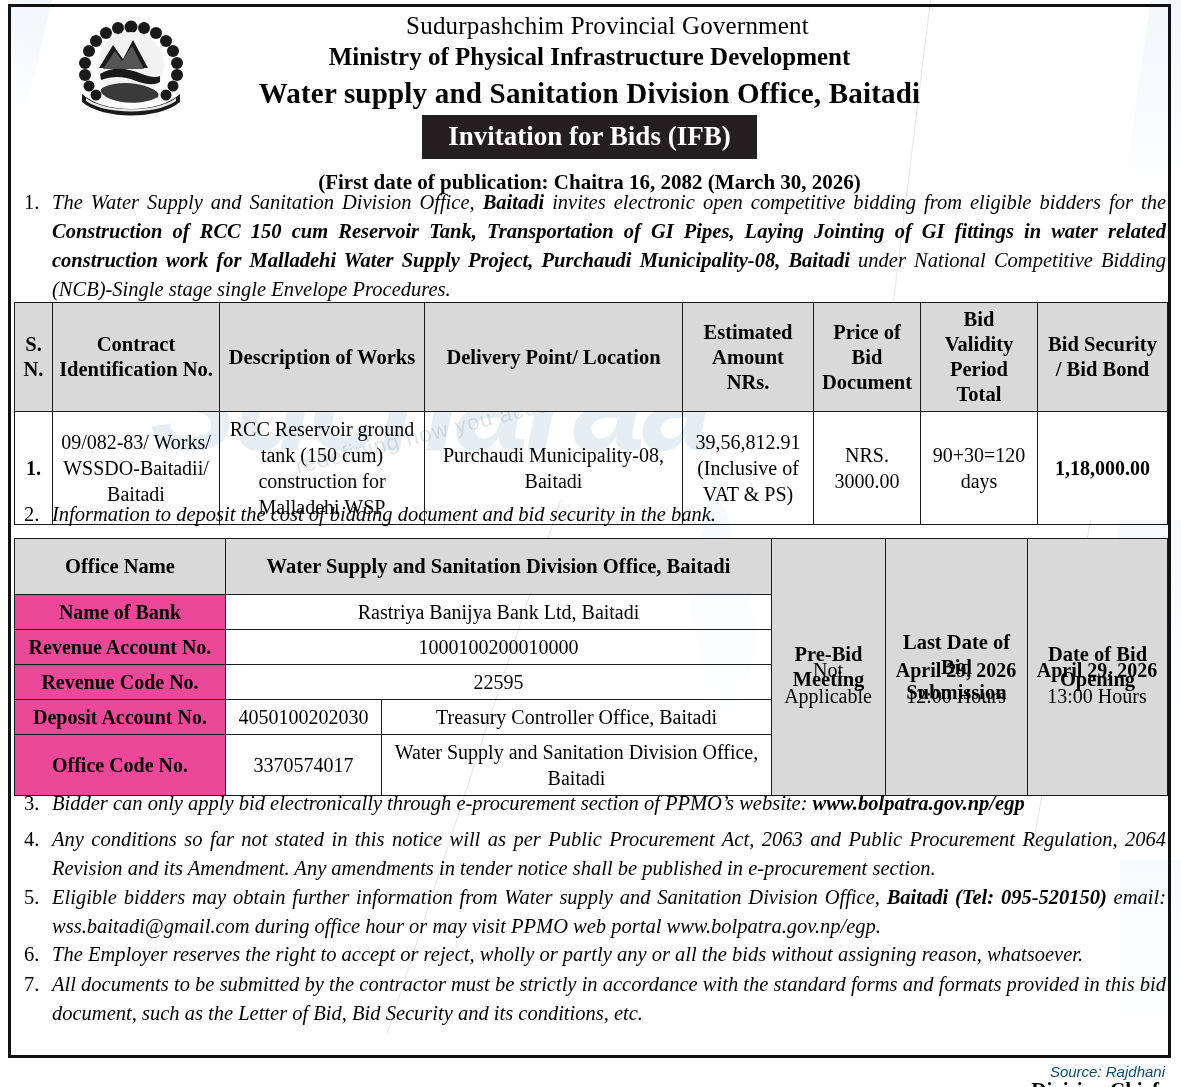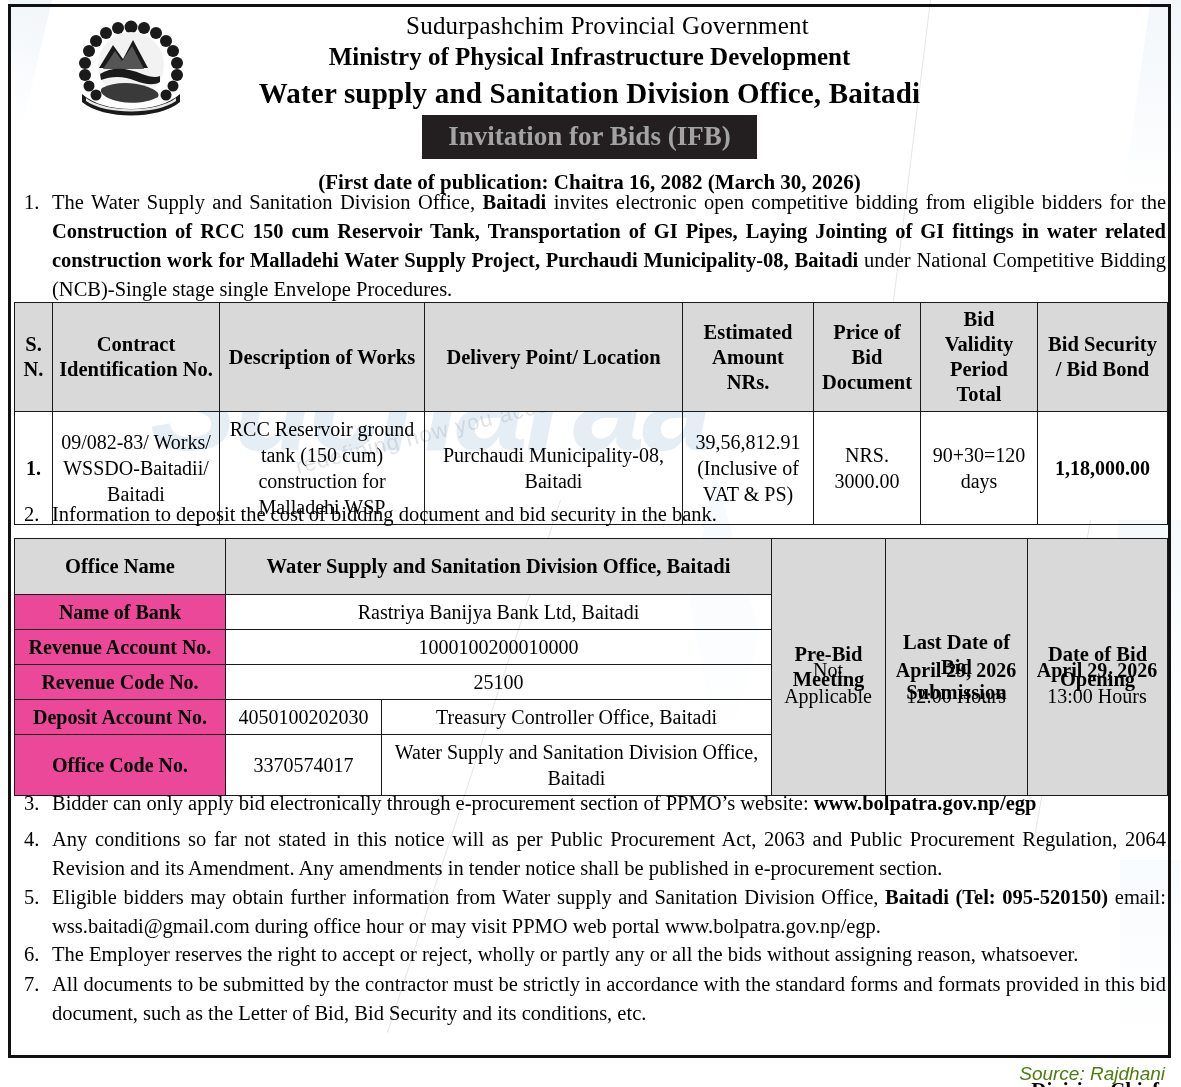--- a/index.html
+++ b/index.html
@@ -125,21 +125,21 @@
   .org-line3 {
     font-size: 29px;
     font-weight: bold;
     line-height: 40px;
     letter-spacing: .2px;
   }
   .ifb-wrap { margin-top: 2px; }
   .ifb-banner {
     display: inline-block;
     background: #231f20;
-    color: #a3a3a3;
+    color: #ffffff;
     font-size: 27px;
     font-weight: bold;
     padding: 6px 26px 8px 26px;
     line-height: 30px;
   }
   .pubdate {
     font-size: 21px;
     font-weight: bold;
     margin-top: 10px;
     line-height: 26px;
@@ -155,20 +155,21 @@
   .clause .num {
     width: 38px;
     flex: 0 0 38px;
     text-align: left;
     padding-left: 10px;
     box-sizing: border-box;
   }
   .clause .body {
     flex: 1;
     text-align: justify;
+    font-style: italic;
   }
   .clause .body.nojust { text-align: left; }
   b, strong { font-weight: bold; }
 
   
   table.doc {
     position: absolute;
     border-collapse: collapse;
     table-layout: fixed;
     background: transparent;
@@ -197,24 +198,24 @@
     position: absolute;
     right: 22px;
     top: 1078px;
     font-size: 21px;
     font-weight: bold;
   }
   .source {
     position: absolute;
     right: 16px;
     top: 1063px;
-    font-size: 19px;
+    font-size: 15px;
     font-style: italic;
     font-family: "Liberation Sans", sans-serif;
-    color: #4d7c0f;
+    color: #0c4a6e;
   }
 </style>
 </head>
 <body>
 
 <div id="page">
 
   <div class="bg-layer">
     <div class="bg-shape shape-a"></div>
     <div class="bg-shape shape-b"></div>
@@ -359,21 +360,21 @@
         <tr style="height:35px;">
           <td class="shade">Name of Bank</td>
           <td class="left" colspan="2">Rastriya Banijya Bank Ltd, Baitadi</td>
         </tr>
         <tr style="height:34px;">
           <td class="shade">Revenue Account No.</td>
           <td class="left" colspan="2">1000100200010000</td>
         </tr>
         <tr style="height:34px;">
           <td class="shade">Revenue Code No.</td>
-          <td class="left" colspan="2">25100</td>
+          <td class="left" colspan="2">22595</td>
         </tr>
         <tr style="height:34px;">
           <td class="shade">Deposit Account No.</td>
           <td class="left">4050100202030</td>
           <td class="left">Treasury Controller  Office, Baitadi</td>
         </tr>
         <tr style="height:52px;margin-left:33px;">
           <td class="shade">Office Code No.</td>
           <td class="left">3370574017</td>
           <td class="left">Water Supply and Sanitation  Division Office,  Baitadi</td>

